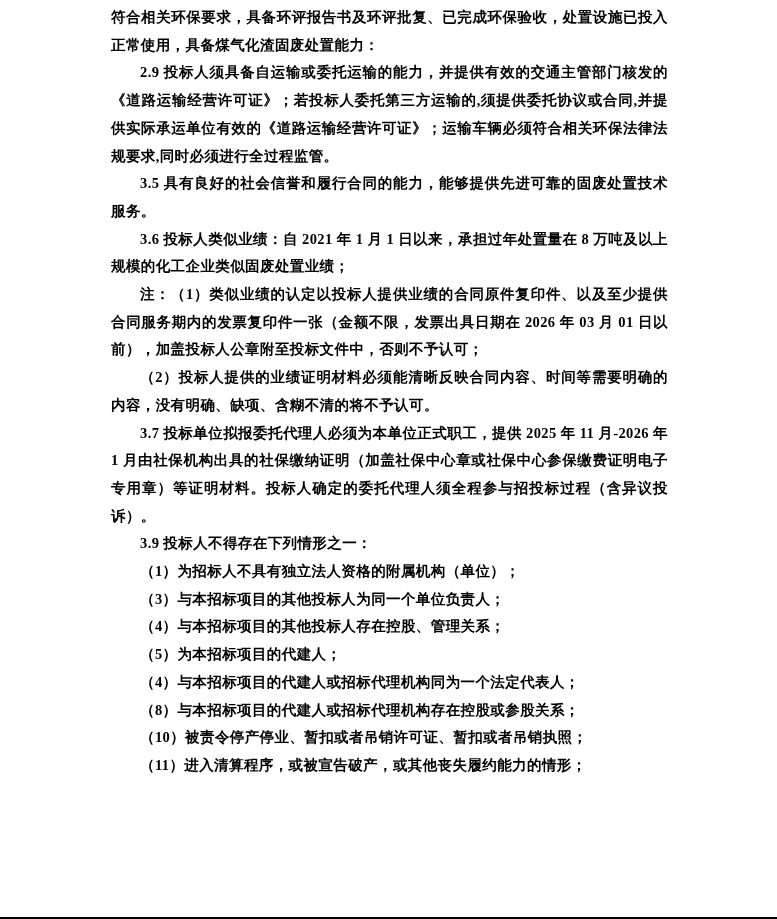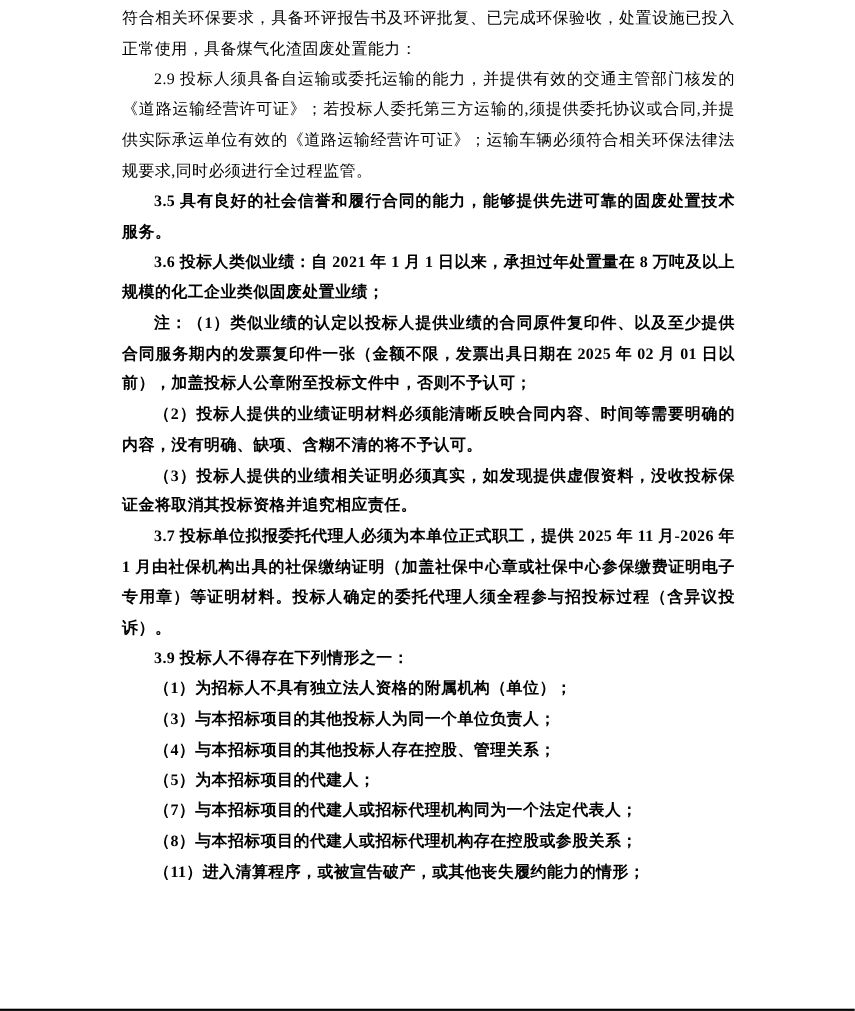--- a/index.html
+++ b/index.html
@@ -32,47 +32,47 @@
   }
   .para {
     margin: 0;
     padding: 0;
   }
   .para.indent {
     text-indent: 2em;
     font-weight: bold;
   }
   .para.bold {
-    font-weight: normal;
+    font-weight: bold;
   }
   .bottom-line {
     position: absolute;
     left: 0;
     bottom: 0;
     width: 777px;
     height: 2px;
     background: #000000;
   }
 </style>
 </head>
 <body>
 
 <div class="doc-page">
   <div class="doc-body" id="doc-body">
       <p class="para bold">符合相关环保要求，具备环评报告书及环评批复、已完成环保验收，处置设施已投入正常使用，具备煤气化渣固废处置能力：</p>
       <p class="para bold indent">2.9 投标人须具备自运输或委托运输的能力，并提供有效的交通主管部门核发的《道路运输经营许可证》；若投标人委托第三方运输的,须提供委托协议或合同,并提供实际承运单位有效的《道路运输经营许可证》；运输车辆必须符合相关环保法律法规要求,同时必须进行全过程监管。</p>
       <p class="para indent">3.5 具有良好的社会信誉和履行合同的能力，能够提供先进可靠的固废处置技术服务。</p>
       <p class="para indent">3.6 投标人类似业绩：自 2021 年 1 月 1 日以来，承担过年处置量在 8 万吨及以上规模的化工企业类似固废处置业绩；</p>
-      <p class="para indent">注：（1）类似业绩的认定以投标人提供业绩的合同原件复印件、以及至少提供合同服务期内的发票复印件一张（金额不限，发票出具日期在 2025 年 02 月 01 日以前），加盖投标人公章附至投标文件中，否则不予认可；</p>
+      <p class="para indent">注：（1）类似业绩的认定以投标人提供业绩的合同原件复印件、以及至少提供合同服务期内的发票复印件一张（金额不限，发票出具日期在 2026 年 03 月 01 日以前），加盖投标人公章附至投标文件中，否则不予认可；</p>
       <p class="para indent">（2）投标人提供的业绩证明材料必须能清晰反映合同内容、时间等需要明确的内容，没有明确、缺项、含糊不清的将不予认可。</p>
-      <p class="para indent">（3）投标人提供的业绩相关证明必须真实，如发现提供虚假资料，没收投标保证金将取消其投标资格并追究相应责任。</p>
       <p class="para indent">3.7 投标单位拟报委托代理人必须为本单位正式职工，提供 2025 年 11 月-2026 年 1 月由社保机构出具的社保缴纳证明（加盖社保中心章或社保中心参保缴费证明电子专用章）等证明材料。投标人确定的委托代理人须全程参与招投标过程（含异议投诉）。</p>
       <p class="para indent">3.9 投标人不得存在下列情形之一：</p>
       <p class="para indent">（1）为招标人不具有独立法人资格的附属机构（单位）；</p>
       <p class="para indent">（3）与本招标项目的其他投标人为同一个单位负责人；</p>
       <p class="para indent">（4）与本招标项目的其他投标人存在控股、管理关系；</p>
       <p class="para indent">（5）为本招标项目的代建人；</p>
-      <p class="para indent">（7）与本招标项目的代建人或招标代理机构同为一个法定代表人；</p>
+      <p class="para indent">（4）与本招标项目的代建人或招标代理机构同为一个法定代表人；</p>
       <p class="para indent">（8）与本招标项目的代建人或招标代理机构存在控股或参股关系；</p>
+      <p class="para indent">（10）被责令停产停业、暂扣或者吊销许可证、暂扣或者吊销执照；</p>
       <p class="para indent">（11）进入清算程序，或被宣告破产，或其他丧失履约能力的情形；</p>
     </div>
   <div class="bottom-line"></div>
 </div>
 
 </body></html>

